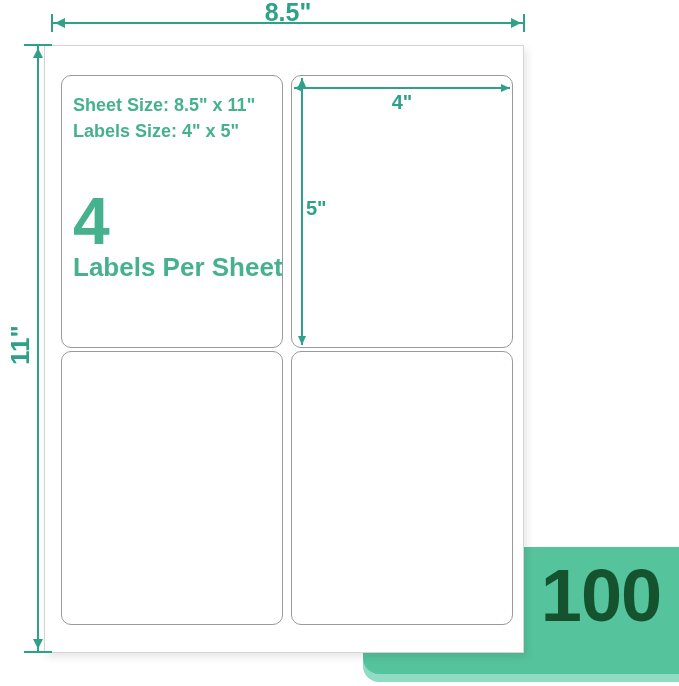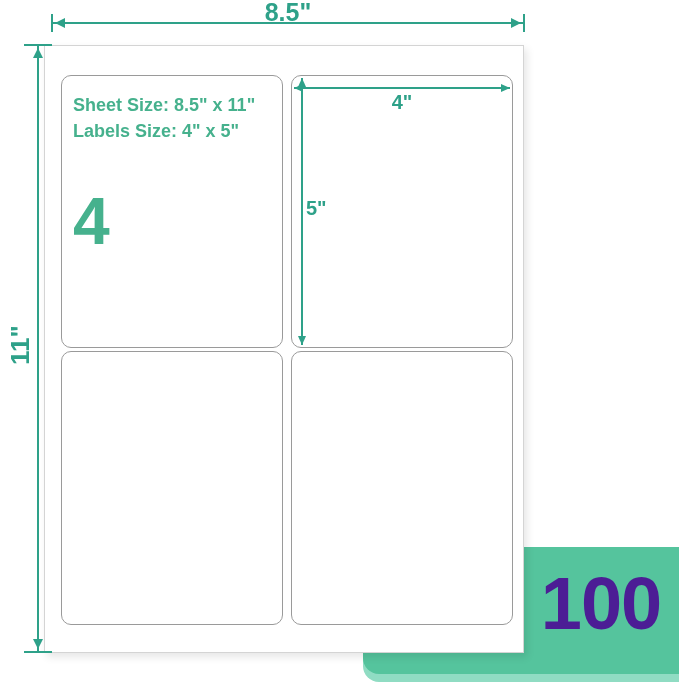--- a/index.html
+++ b/index.html
@@ -21,21 +21,21 @@
     position:absolute;left:363px;top:547px;width:330px;height:135px;
     background:var(--badge-edge-green);border-radius:16px;z-index:1;
   }
   .badge{
     position:absolute;left:363px;top:547px;width:330px;height:127px;
     background:var(--badge-green);border-radius:16px;z-index:2;
   }
   .badge-text{
     position:absolute;left:160px;top:0;width:156px;height:100%;
     display:flex;flex-direction:column;align-items:center;justify-content:flex-start;
-    padding-top:20px;color:#4c1d95;
+    padding-top:12px;color:#14532d;
   }
   .badge-count{font-size:74px;font-weight:bold;line-height:1.0;letter-spacing:-1px;}
   .badge-unit{font-size:31px;font-weight:bold;line-height:1;margin-top:2px;}
 
   
   .sheet{
     position:absolute;left:44px;top:45px;width:480px;height:608px;
     background:#fff;border:1px solid var(--sheet-border);
     box-shadow:3px 4px 8px rgba(0,0,0,0.10);z-index:3;
   }
@@ -91,20 +91,21 @@
   </div>
 
   <div class="sheet">
 
     <div class="label tl">
       <div class="size-lines">
         <div>Sheet Size: 8.5" x 11"</div>
         <div>Labels Size: 4" x 5"</div>
       </div>
       <div class="big-count">4</div>
+      <div class="count-caption">Labels Per Sheet</div>
     </div>
 
     <div class="label tr">
 
       <div>
         <div class="hline" style="left:2px;right:2px;top:11px;"></div>
         <div class="arr sm left" style="left:2px;top:8px;"></div>
         <div class="arr sm right" style="right:2px;top:8px;"></div>
         <div class="dim-text label-w-text">4"</div>
       </div>

